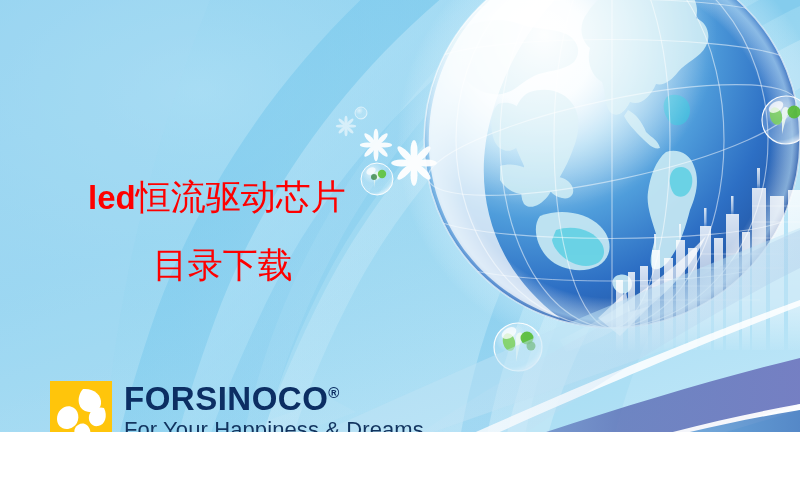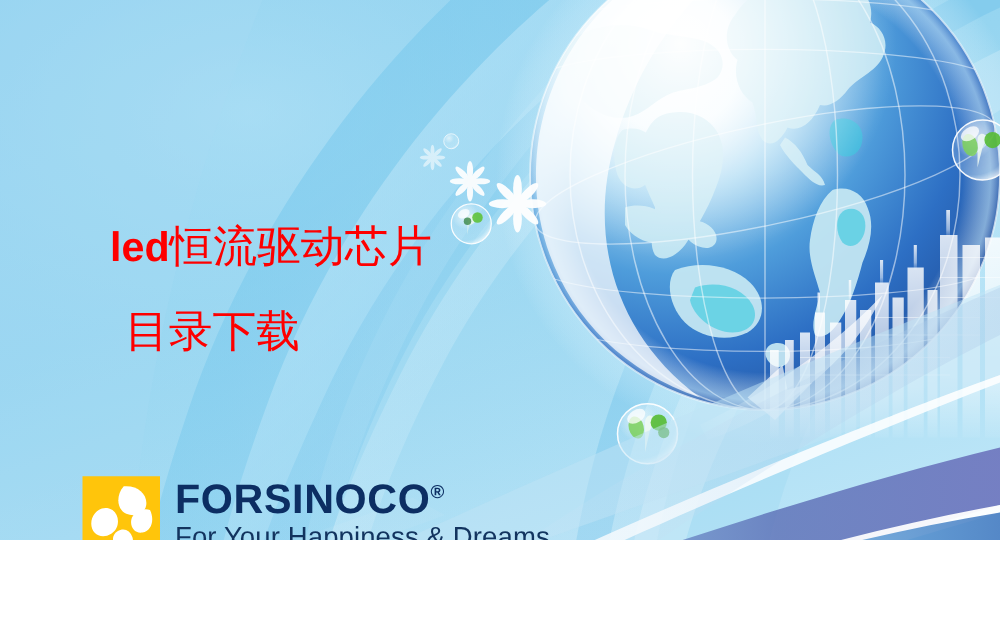--- a/index.html
+++ b/index.html
@@ -33,31 +33,31 @@
     top: 164px;
     z-index: 40;
     color: #fe0000;
     font-size: 35px;
     line-height: 68px;
     letter-spacing: 0px;
     white-space: nowrap;
     font-family: "Liberation Serif", "DejaVu Serif", serif;
   }
   #headline .hl-line { display: block; }
-  #headline .hl-line.line2 { padding-left: 12px; }
+  #headline .hl-line.line2 { padding-left: 12px; text-align: center; }
   #headline .latin {
     font-family: "Liberation Sans", sans-serif;
     font-weight: bold;
     font-size: 33px;
   }
 
   
   #logo {
     position: absolute;
-    left: 66px;
+    left: 50px;
     top: 381px;
     z-index: 45;
     display: flex;
     align-items: flex-start;
     justify-content: space-between;
   }
   #logo-mark {
     width: 62px;
     height: 62px;
     background: #ffc50b;

